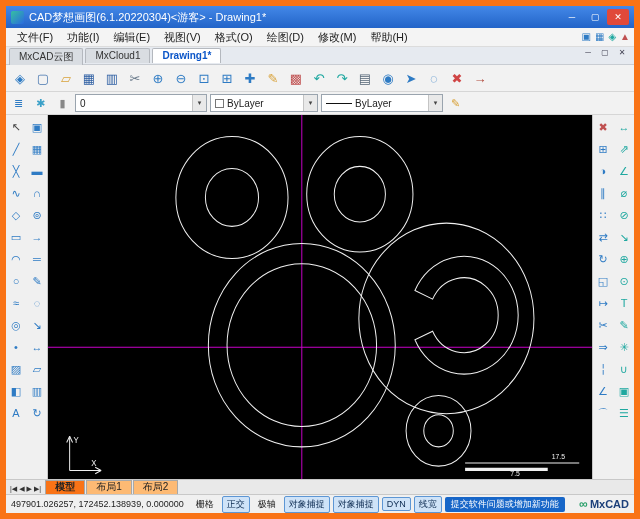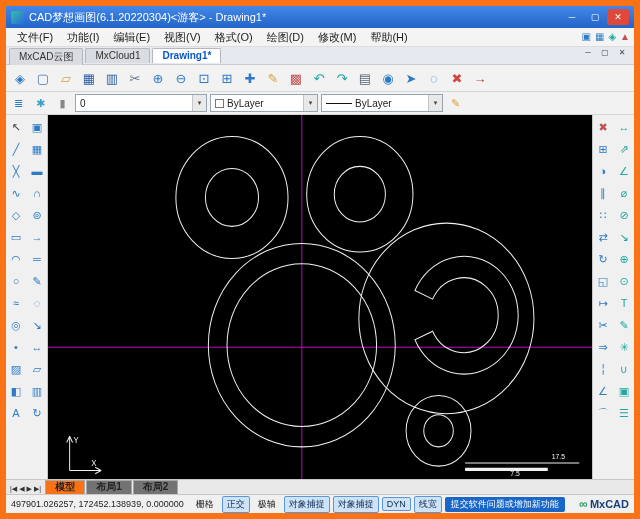--- a/index.html
+++ b/index.html
@@ -52,21 +52,21 @@
   .side-toolbar.right { border-left:1px solid #c8c8c8; }
   .side-col { width:20px; display:flex; flex-direction:column; align-items:center; padding-top:3px; gap:4px; }
   .side-tool { width:18px; height:18px; display:flex; align-items:center; justify-content:center; font-size:11px; line-height:11px; border:1px solid transparent; border-radius:2px; }
   .canvas { flex:1 1 auto; background:#000; position:relative; min-width:0; }
   .canvas svg { position:absolute; inset:0; width:100%; height:100%; }
 
   
   .modeltabs { height:15px; flex:0 0 15px; background:#e9e9e9; border-top:1px solid #c8c8c8; display:flex; align-items:flex-end; font-size:10px; padding:0 2px; }
   .mt-nav { display:flex; gap:2px; padding:0 4px 1px 2px; }
   .mt-arrow { font-size:7px; color:#333; }
-  .mtab { padding:0 9px 1px; height:14px; display:flex; align-items:center; background:#737373; border:1px solid #a8a8a8; border-bottom:none; margin-right:1px; color:#222;font-weight:bold; }
+  .mtab { padding:0 9px 1px; height:14px; display:flex; align-items:center; background:#fdba74; border:1px solid #a8a8a8; border-bottom:none; margin-right:1px; color:#222; }
   .mtab.active { background:#f97316; font-weight:bold; }
 
   
   .command { height:36px; flex:0 0 36px; background:#fff; border-top:1px solid #96a0aa; display:flex; flex-direction:column; }
   .cmd-history { flex:1; padding:1px 5px 0; color:#222; line-height:11px; font-size:10px; border-bottom:1px solid #d4d4d4; overflow:hidden; }
   .cmd-line { white-space:nowrap; }
   .cmd-prompt { height:13px; display:flex; align-items:center; padding:0 5px; gap:3px; font-size:10px; color:#111; }
   .caret { width:1px; height:10px; background:#111; animation:blink 1s step-end infinite; }
   @keyframes blink { 50% { opacity:0; } }
 

